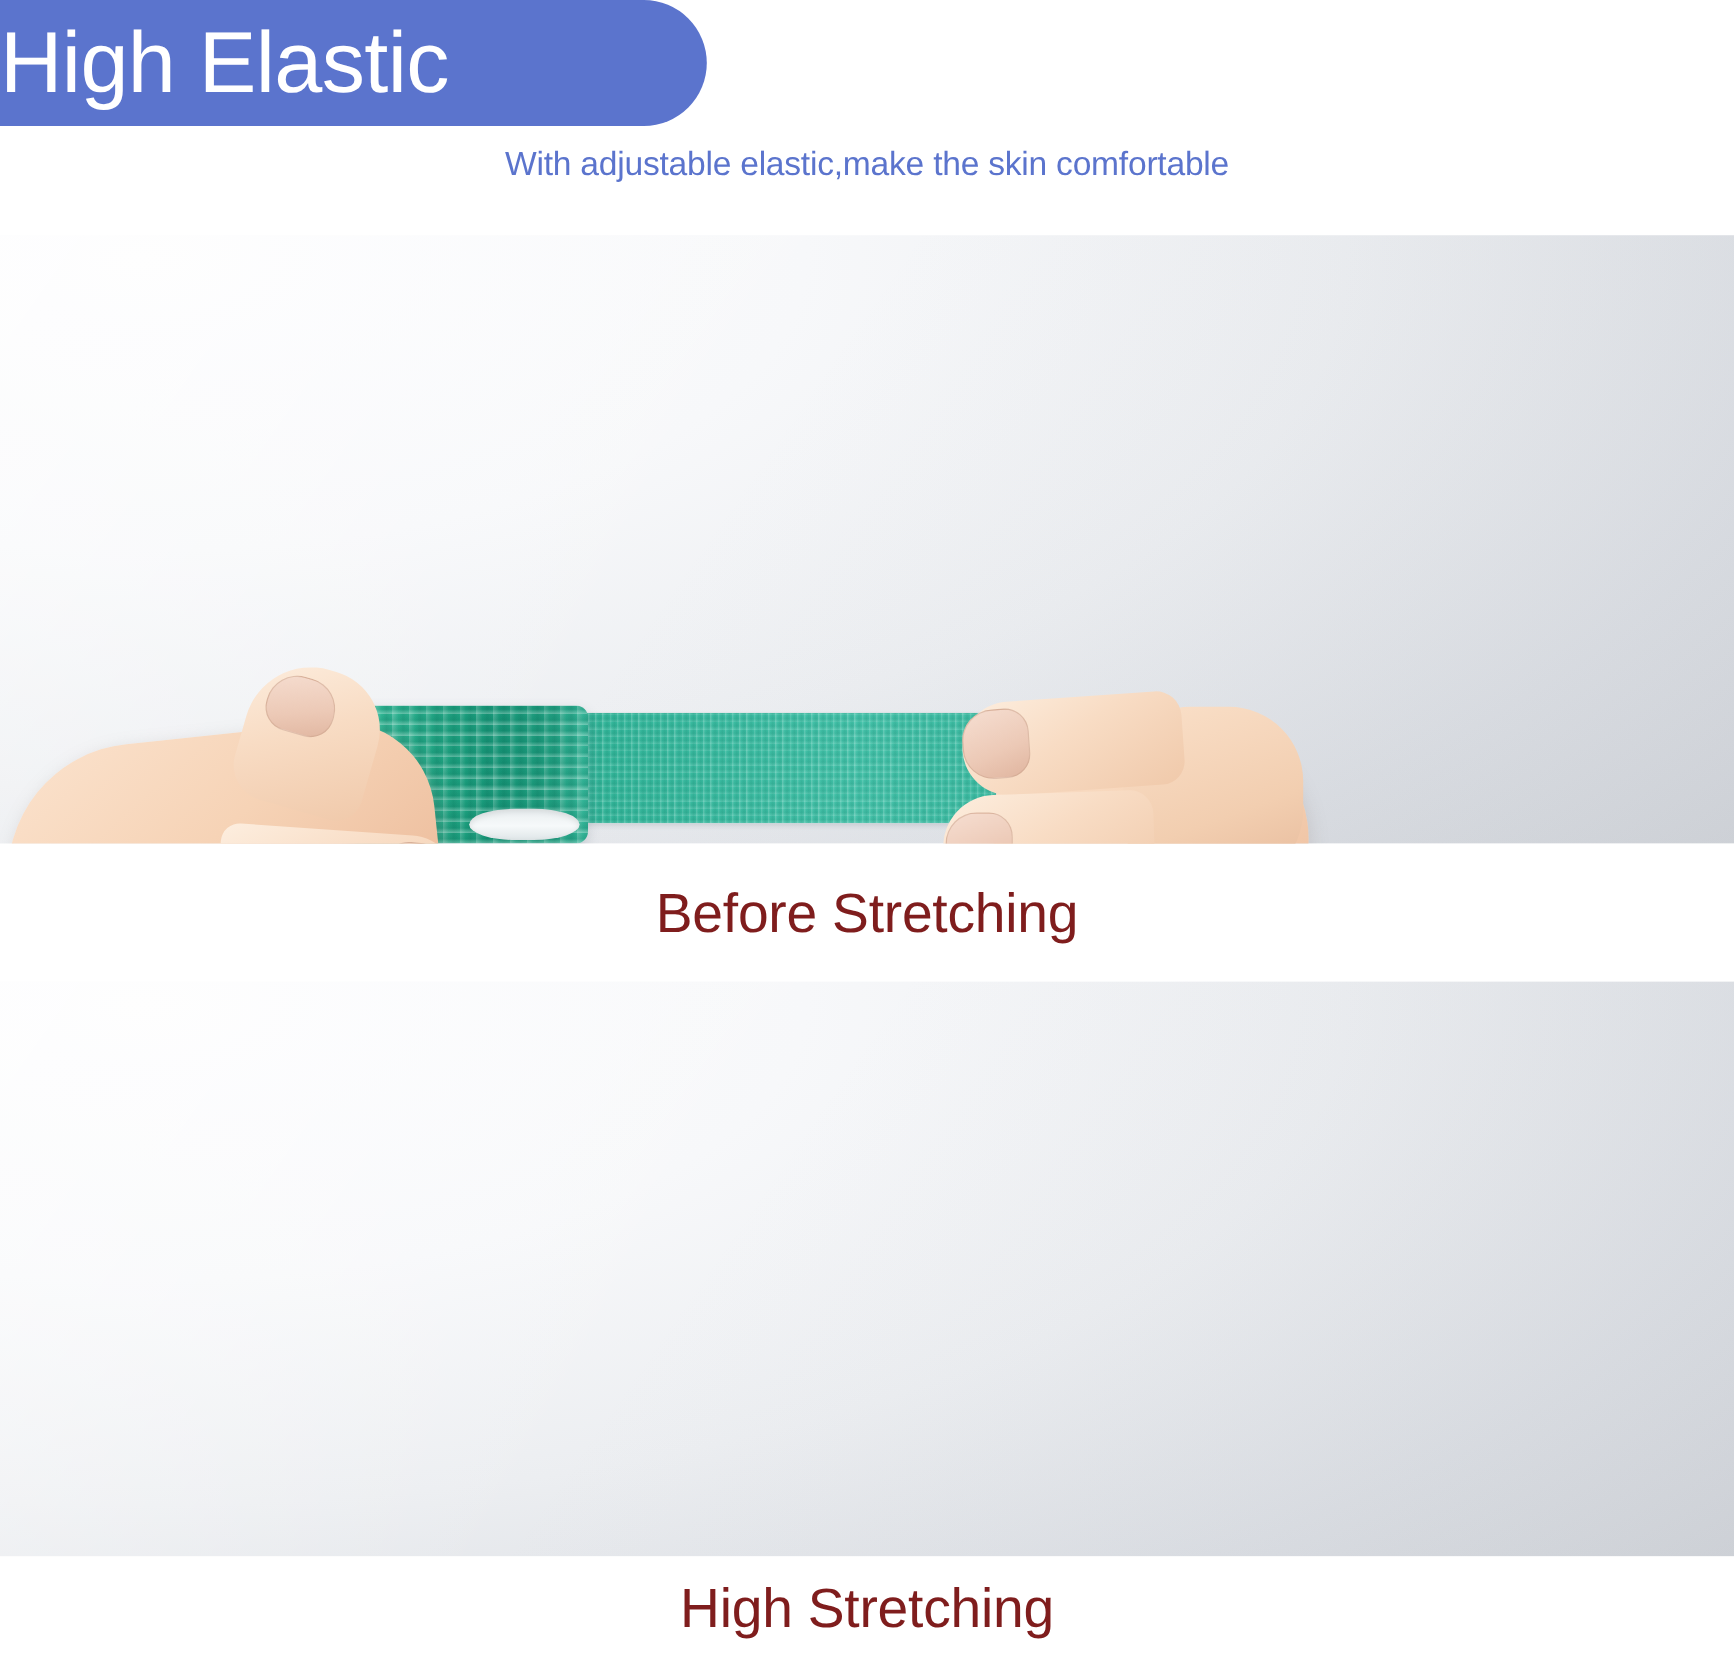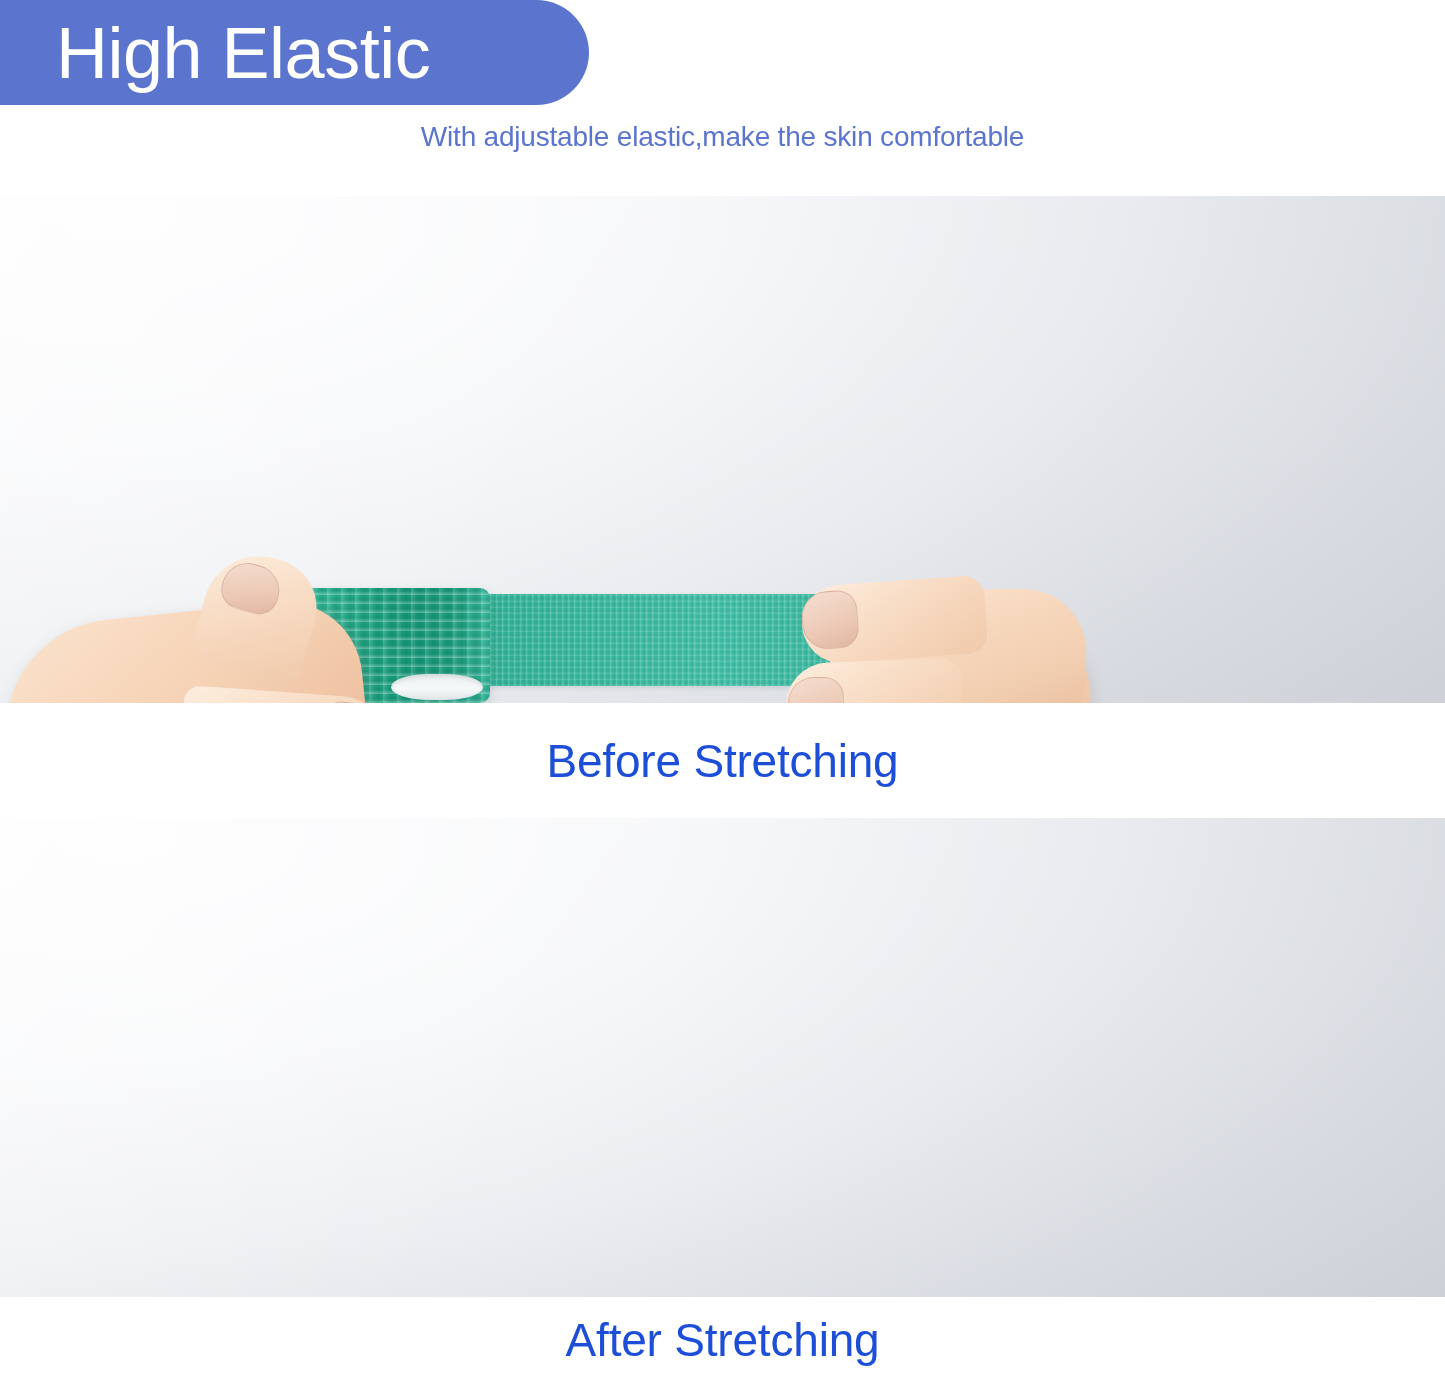--- a/index.html
+++ b/index.html
@@ -27,21 +27,20 @@
     width:589px; height:105px;
     background:#5b74cd;
     border-radius:0 56px 56px 0;
     display:flex; align-items:center;
   }
   .title-text {
     color:#ffffff;
     font-size:72px;
     font-weight:400;
     letter-spacing:-0.5px;
-    padding-left:56px;
     line-height:1;
     white-space:nowrap;
   }
   .subtitle {
     position:absolute; left:0; top:121px;
     width:1445px;
     text-align:center;
     color:#5b74cd;
     font-size:28px;
     font-weight:400;
@@ -70,21 +69,21 @@
   
   .caption-band {
     position:absolute; left:0;
     width:1445px;
     background:#ffffff;
     display:flex; align-items:center; justify-content:center;
   }
   .caption-1 { top:703px; height:115px; }
   .caption-2 { top:1297px; height:86px; }
   .caption-text {
-    color:#1d4ed8;
+    color:#7f1d1d;
     font-size:46px;
     font-weight:400;
     letter-spacing:-0.2px;
     white-space:nowrap;
   }
 
   
   .strip {
     position:absolute;
     border-radius:2px;
@@ -247,16 +246,16 @@
     
 
     
     
 
     
     
   </div>
 
   <div class="caption-band caption-2">
-    <span class="caption-text">After Stretching</span>
+    <span class="caption-text">High Stretching</span>
   </div>
 
 </div>
 
 </body></html>

